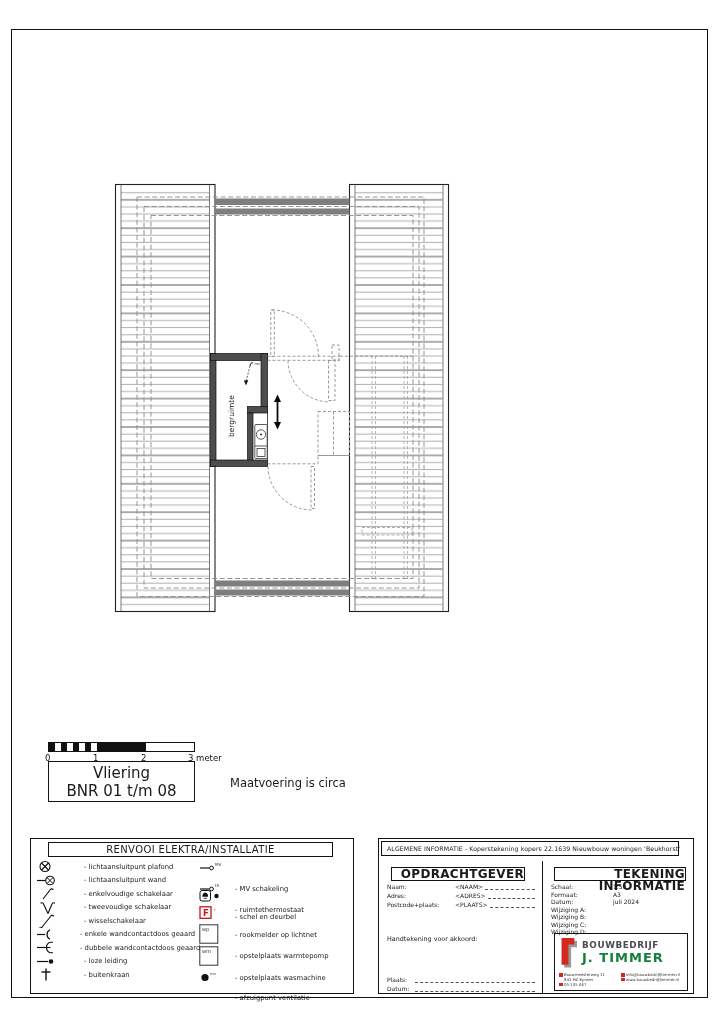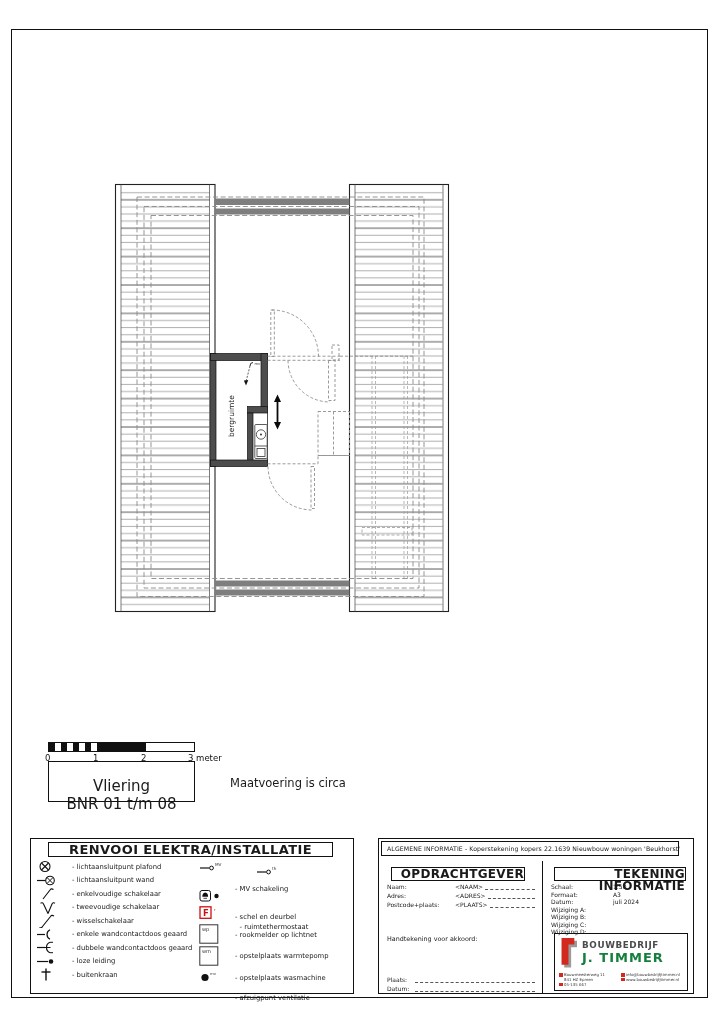--- a/index.html
+++ b/index.html
@@ -12,28 +12,28 @@
   
   .scalebar{left:48px;top:742px;width:145px;height:8px;border:1px solid #111;display:flex;}
   .scalebar .seg{flex:1;height:100%;}
   .seg.checker{background:repeating-linear-gradient(90deg,#111 0 6px,#fff 6px 12px);}
   .seg.black{background:#111;border-left:1px solid #111;}
   .seg.white{background:#fff;border-left:1px solid #111;}
   .tick{top:753px;font-size:8.5px;color:#111;}
 
   
   .titlebox{left:48px;top:761px;width:145px;height:39px;border:1.7px solid #111;text-align:center;}
-  .titlebox .l1{font-size:15px;margin-top:15px;}
+  .titlebox .l1{font-size:15px;margin-top:2px;}
   .titlebox .l2{font-size:15px;}
   .note{left:203px;top:776px;font-size:11.5px;margin-left:27px;}
 
   
   .legend{left:30px;top:838px;width:322px;height:154px;border:1.4px solid #111;}
-  .legend-title{left:17px;top:3px;width:283px;height:13px;border:1px solid #111;text-align:center;font-size:13px;font-weight:700;line-height:13px;letter-spacing:.4px;}
-  .lrow{display:flex;align-items:center;height:13.5px;}
+  .legend-title{left:17px;top:3px;width:283px;height:13px;border:1px solid #111;text-align:center;font-size:10px;font-weight:400;line-height:13px;letter-spacing:.4px;}
+  .lrow{display:flex;align-items:center;height:13.5px;gap:12px;}
   .lrows-left{left:6px;top:21px;width:158px;}
   .lrow .ic{width:26px;display:flex;justify-content:flex-start;}
   .lrow .lab{font-size:6.8px;margin-left:9px;white-space:nowrap;}
   .rrow{display:flex;align-items:center;position:absolute;left:168px;width:150px;}
   .rrow .ic{width:36px;}
   .rrow .lab{font-size:6.8px;white-space:nowrap;margin-top:44px;}
 
   
   .info{left:378px;top:838px;width:314px;height:154px;border:1.4px solid #111;}
   .info-header{left:2px;top:2px;width:291px;height:13px;border:1px solid #111;font-size:6.2px;line-height:13px;padding-left:5px;letter-spacing:.1px;white-space:nowrap;}
@@ -263,21 +263,21 @@
   <div class="rrow" style="top:21px;height:14px;">
     <span class="ic">
       <svg width="34" height="15" viewBox="0 0 34 15">
           <line x1="1" y1="8" x2="10" y2="8" stroke="#111" stroke-width="1.2"></line>
           <circle cx="12.5" cy="8" r="1.9" fill="none" stroke="#111" stroke-width="1"></circle>
           <text x="16" y="6" font-size="4.2" fill="#333">MV</text>
         </svg>
     </span>
       <span class="lab">- MV schakeling</span>
   </div>
-  <div class="rrow" style="top:25px;height:14px;flex-direction:column;">
+  <div class="rrow" style="top:42px;height:14px;">
     <span class="ic">
       <svg width="34" height="15" viewBox="0 0 34 15">
           <line x1="1" y1="8" x2="10" y2="8" stroke="#111" stroke-width="1.2"></line>
           <circle cx="12.5" cy="8" r="1.9" fill="none" stroke="#111" stroke-width="1"></circle>
           <text x="16" y="6" font-size="4.2" fill="#333">th</text>
         </svg>
     </span>
       <span class="lab">- ruimtethermostaat</span>
   </div>
   <div class="rrow" style="top:49px;height:14px;text-align:right;">

